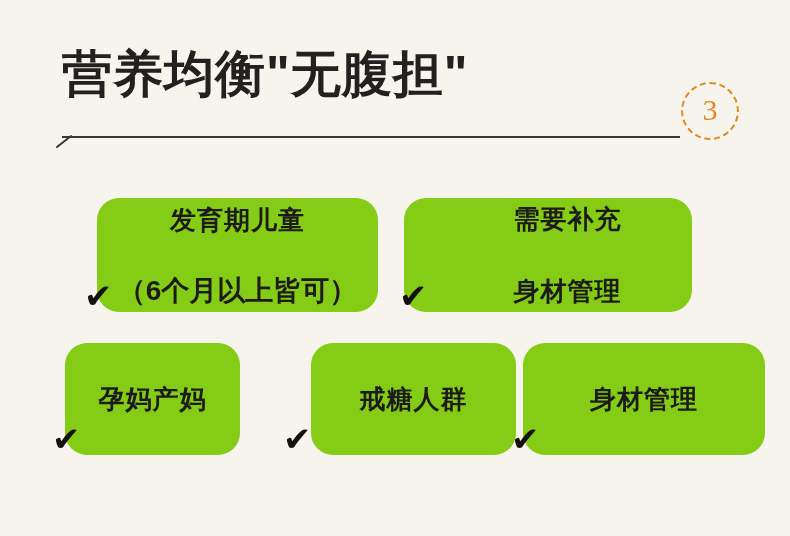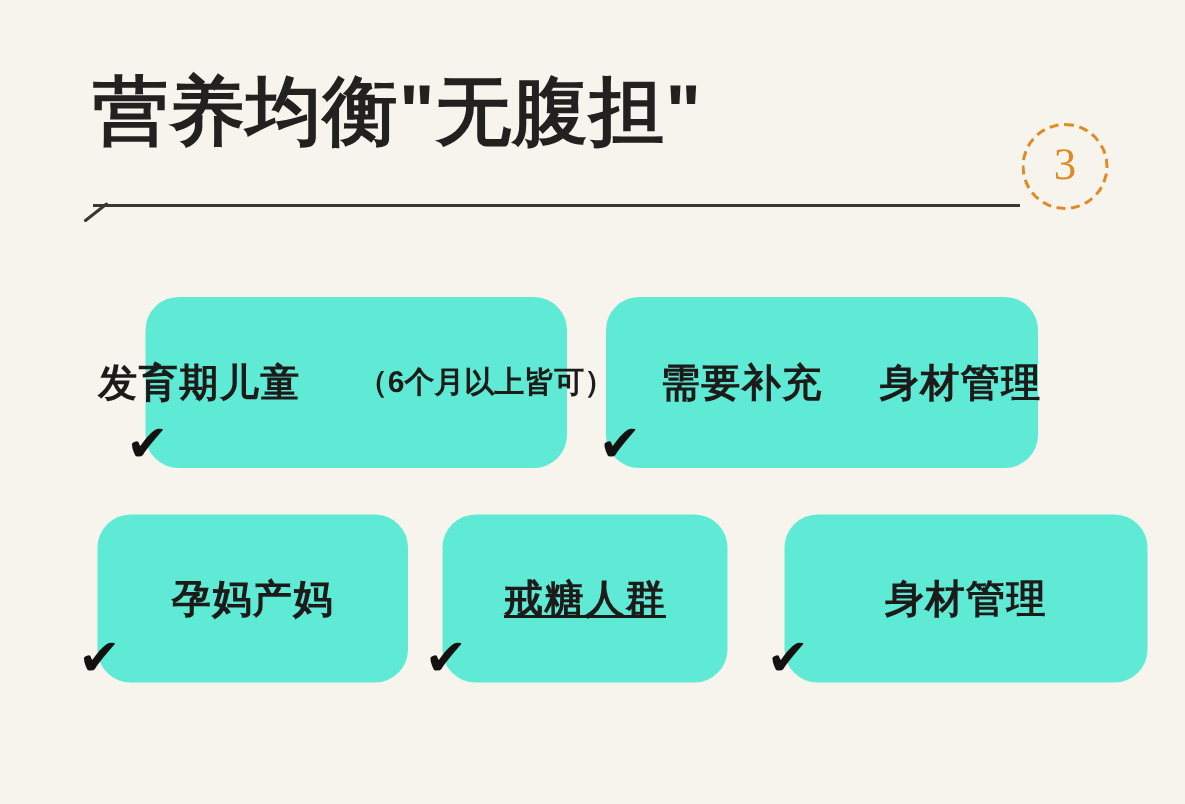--- a/index.html
+++ b/index.html
@@ -73,40 +73,40 @@
     font-size: 30px;
     line-height: 30px;
     color: #E08A24;
     font-weight: 400;
     margin-top: -2px;
   }
 
   
   .card {
     position: absolute;
-    background: #5eead4;
+    background: #84cc16;
     border-radius: 22px;
     box-sizing: border-box;
     display: flex;
-    flex-direction: row;
+    flex-direction: column;
     align-items: center;
     justify-content: center;
     color: #1D1B19;
     text-align: center;
     gap: 38px;
   }
   .card-line-main {
     font-size: 26px;
     line-height: 34px;
     font-weight: 700;
     letter-spacing: 1px;
     white-space: nowrap;
   }
   .card-line-sub {
-    font-size: 20px;
+    font-size: 28px;
     line-height: 32px;
     font-weight: 700;
     letter-spacing: 0px;
     white-space: nowrap;
   }
   .check {
     position: absolute;
     font-size: 34px;
     line-height: 34px;
     color: #141210;
@@ -117,22 +117,22 @@
 
   
   .card-r1 { top: 198px; height: 114px; }
   #card-children { left: 97px;  width: 281px; }
   #card-elderly  { left: 404px; width: 288px; padding-left: 39px; }
   #check-children { left: 84px;  top: 279px; }
   #check-elderly  { left: 399px; top: 279px; }
 
   
   .card-r2 { top: 343px; height: 112px; }
-  #card-mothers { left: 65px;  width: 207px; }
-  #card-nosugar { left: 295px; width: 190px; text-decoration: underline; }
+  #card-mothers { left: 65px;  width: 175px; }
+  #card-nosugar { left: 311px; width: 205px; }
   #card-fitness { left: 523px; width: 242px; }
   #check-mothers { left: 52px;  top: 422px; }
   #check-nosugar { left: 283px; top: 422px; }
   #check-fitness { left: 511px; top: 422px; }
 </style>
 </head>
 <body>
 
 <div id="slide">
 

